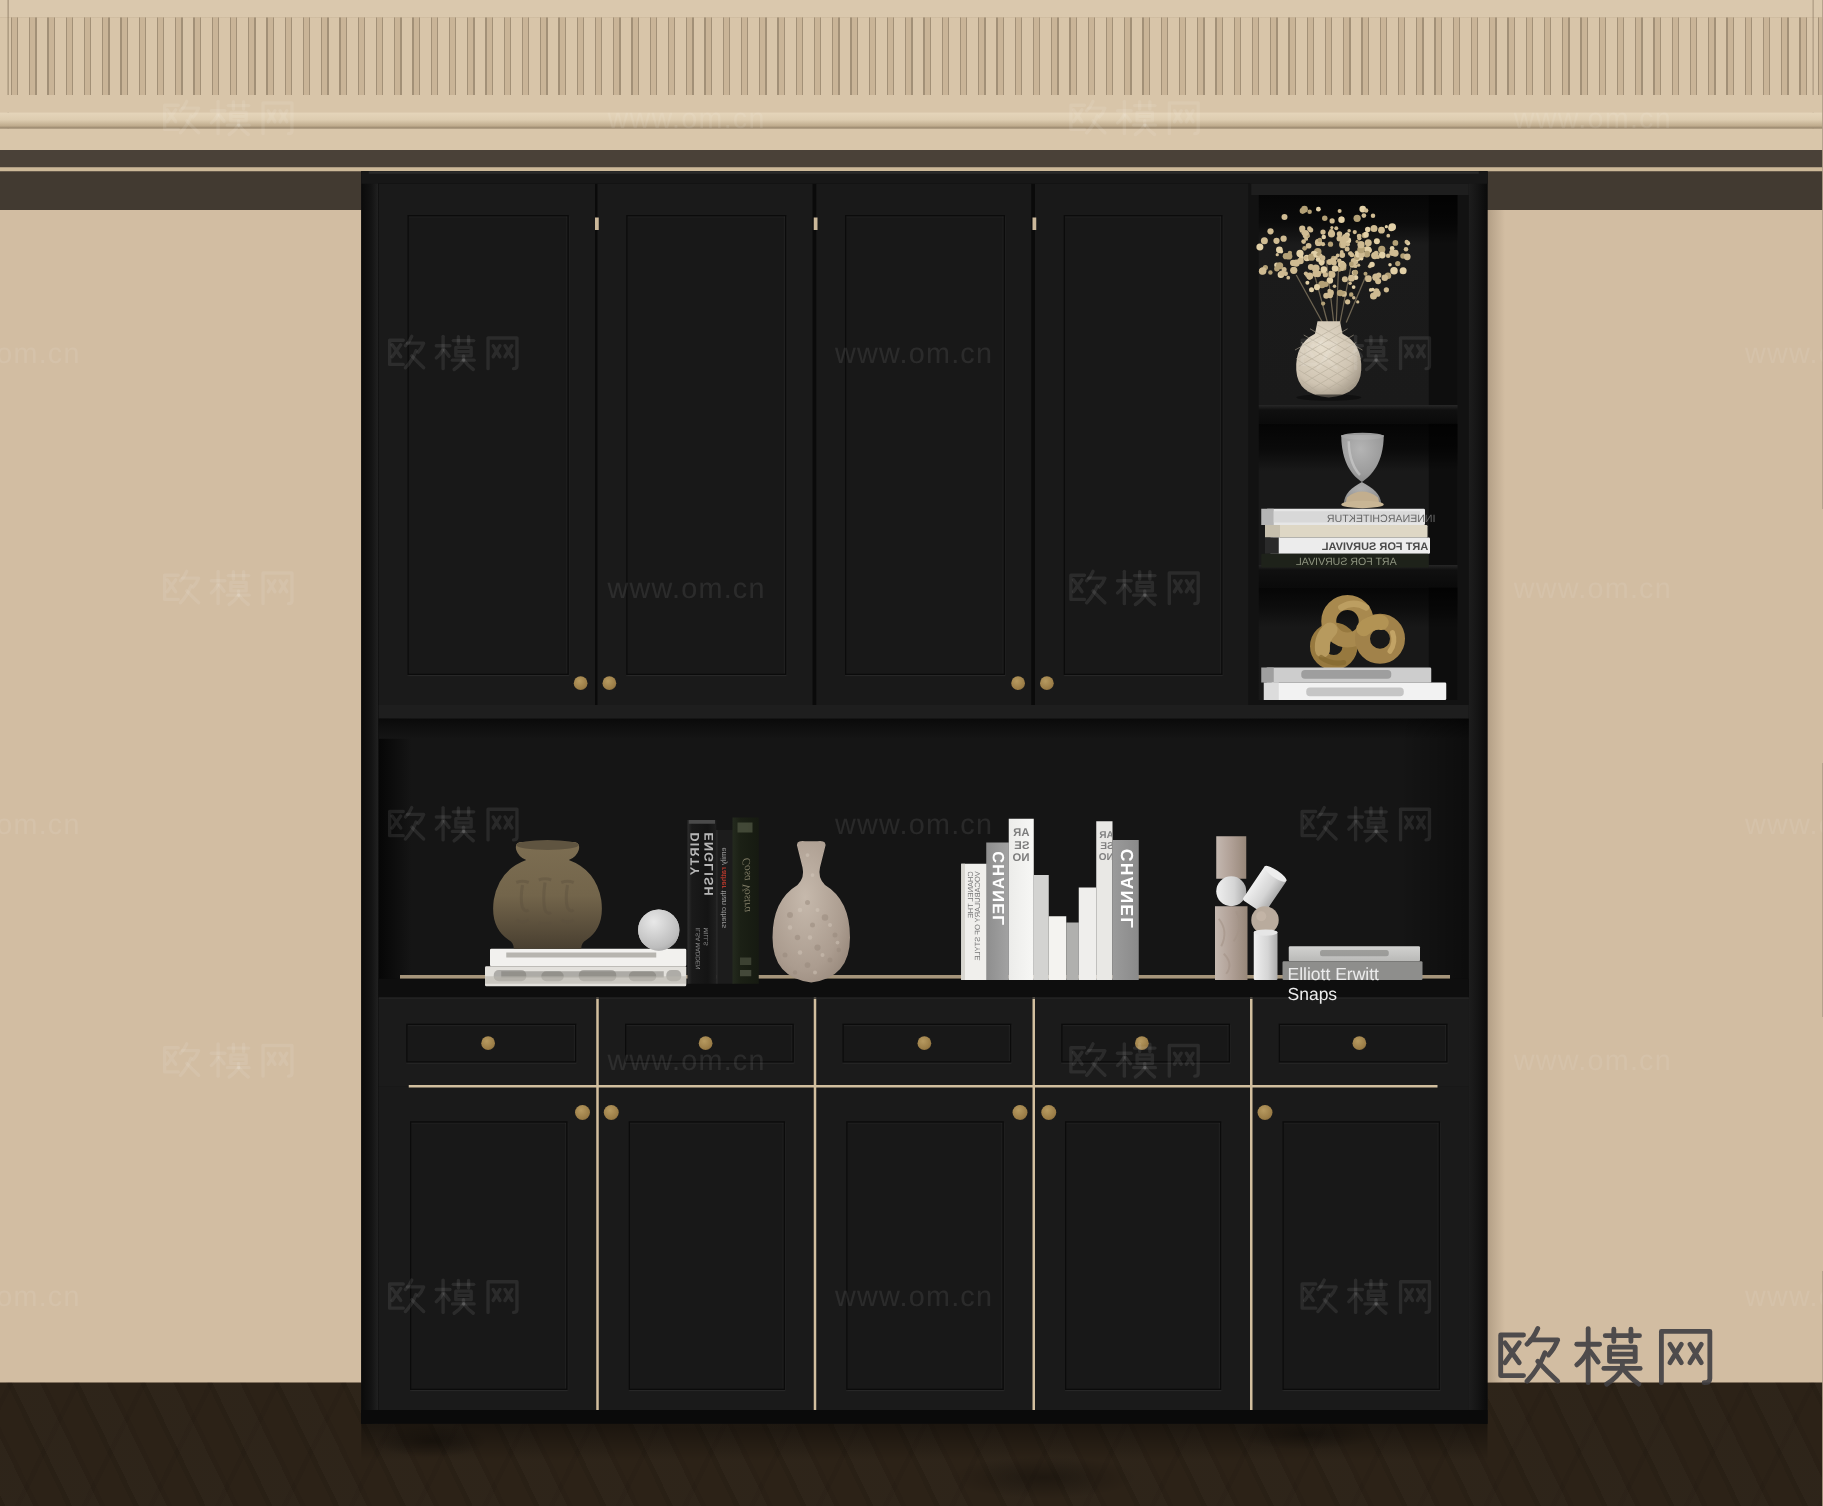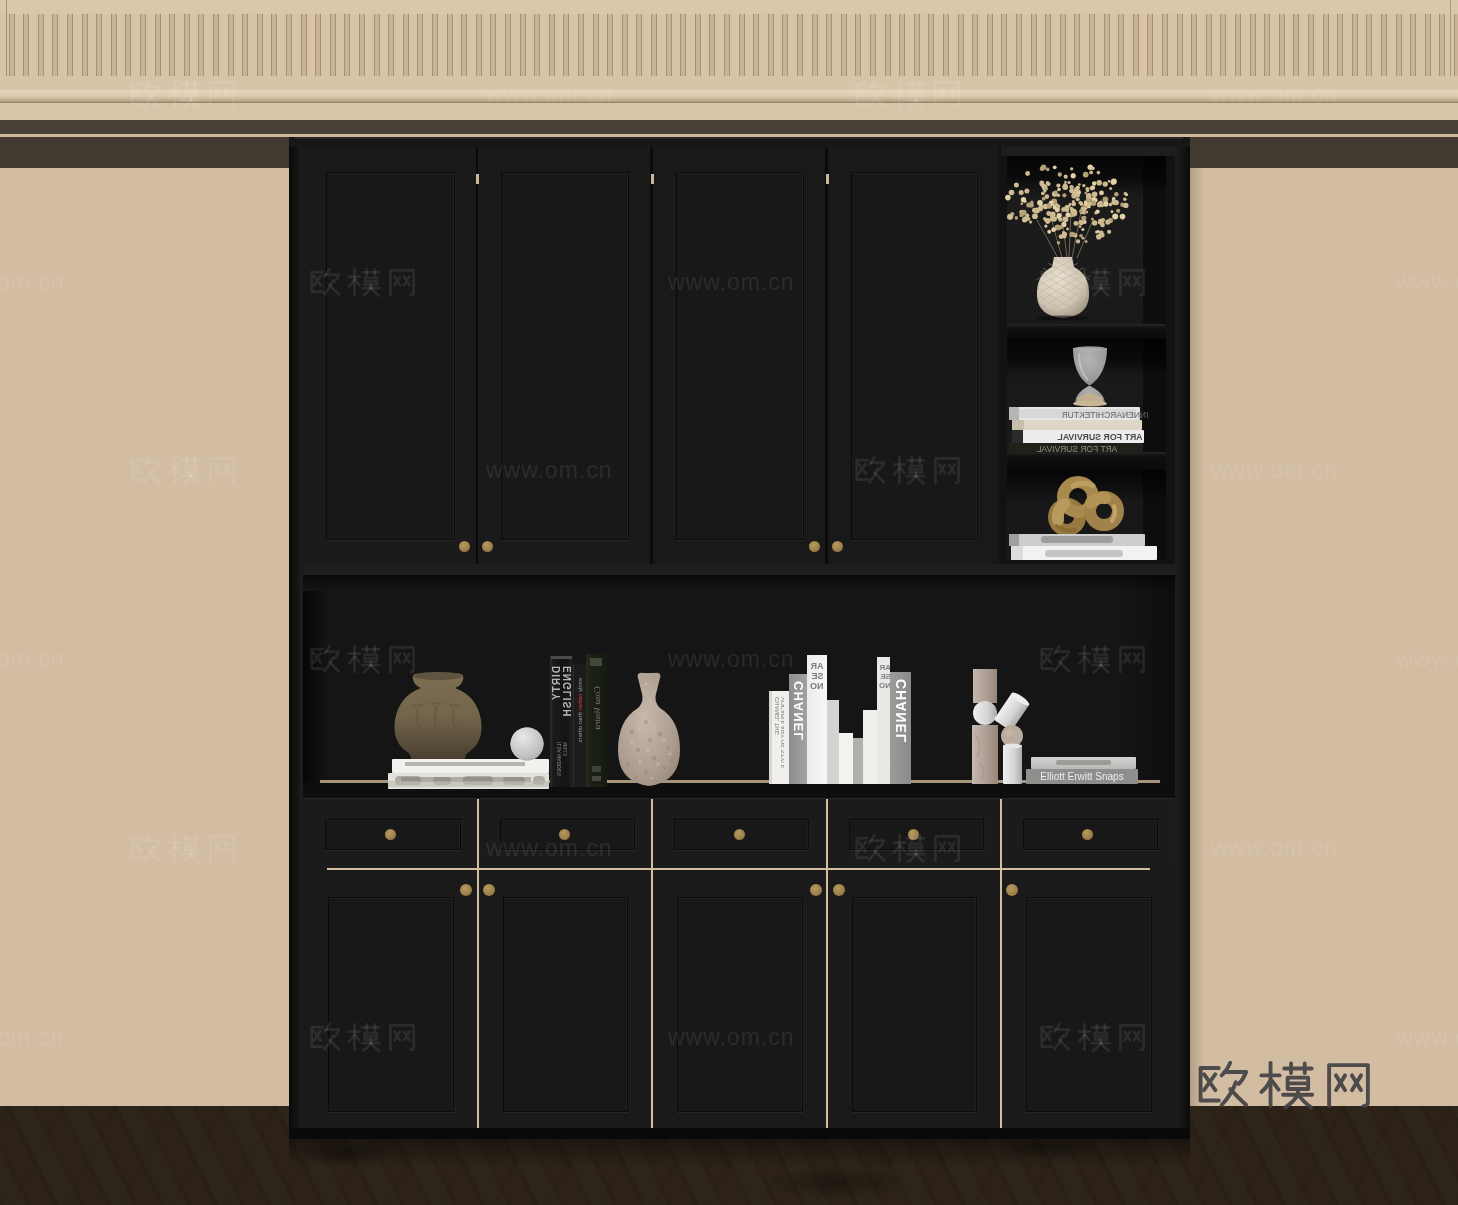--- a/index.html
+++ b/index.html
@@ -685,21 +685,21 @@
   <circle cx="44" cy="68" r="4" fill="#c5b7a9" opacity="0.8"></circle>
 
   <rect x="38" y="80" width="19" height="39" rx="1" fill="url(#wcy)"></rect>
   <ellipse cx="47.5" cy="81" rx="9.5" ry="2.5" fill="#e6e6e6"></ellipse>
 </svg>
 
 <div class="abs" style="left:1026px;top:757px;width:112px;height:27px;">
   <div class="abs" style="left:5px;top:0px;width:105px;height:12px;background:linear-gradient(#d2d2d0,#b9b9b7);border-radius:1px;"></div>
   <div class="abs" style="left:30px;top:3px;width:55px;height:5px;background:#8a8a88;opacity:0.7;border-radius:2px;"></div>
   <div class="abs" style="left:0px;top:12px;width:112px;height:15px;background:#8e8e8c;border-radius:1px;"></div>
-  <div class="abs" style="left:4px;top:14px;width:104px;height:11px;color:#ececec;font-size:10px;font-family:'Liberation Sans';text-align:center;">Elliott Erwitt Snaps</div>
+  <div class="abs" style="left:4px;top:14px;width:104px;height:11px;color:#ececec;font-size:14px;font-family:'Liberation Sans';text-align:left;">Elliott Erwitt Snaps</div>
 </div>
 
 <svg class="abs" style="left:129px;top:77px;" width="112" height="36">
       <use href="#wm-omw"></use>
     </svg>
 <div class="wm-www" style="left:486px;top:81px;">www.om.cn</div>
 <svg class="abs" style="left:854px;top:77px;" width="112" height="36">
       <use href="#wm-omw"></use>
     </svg>
 <div class="wm-www" style="left:1211px;top:81px;">www.om.cn</div>

